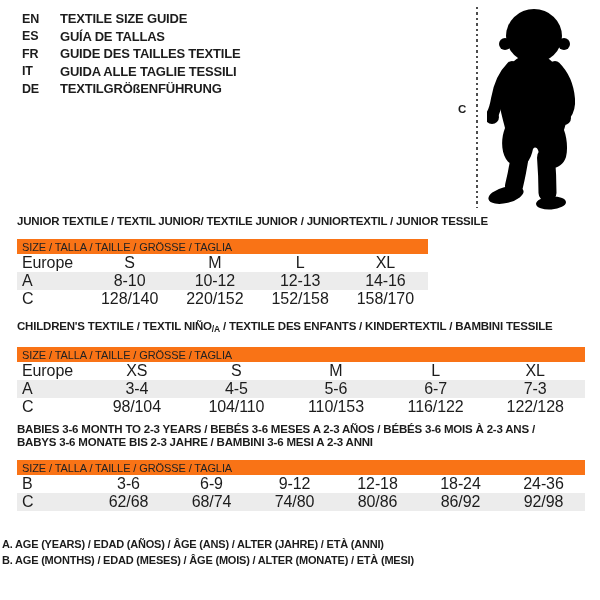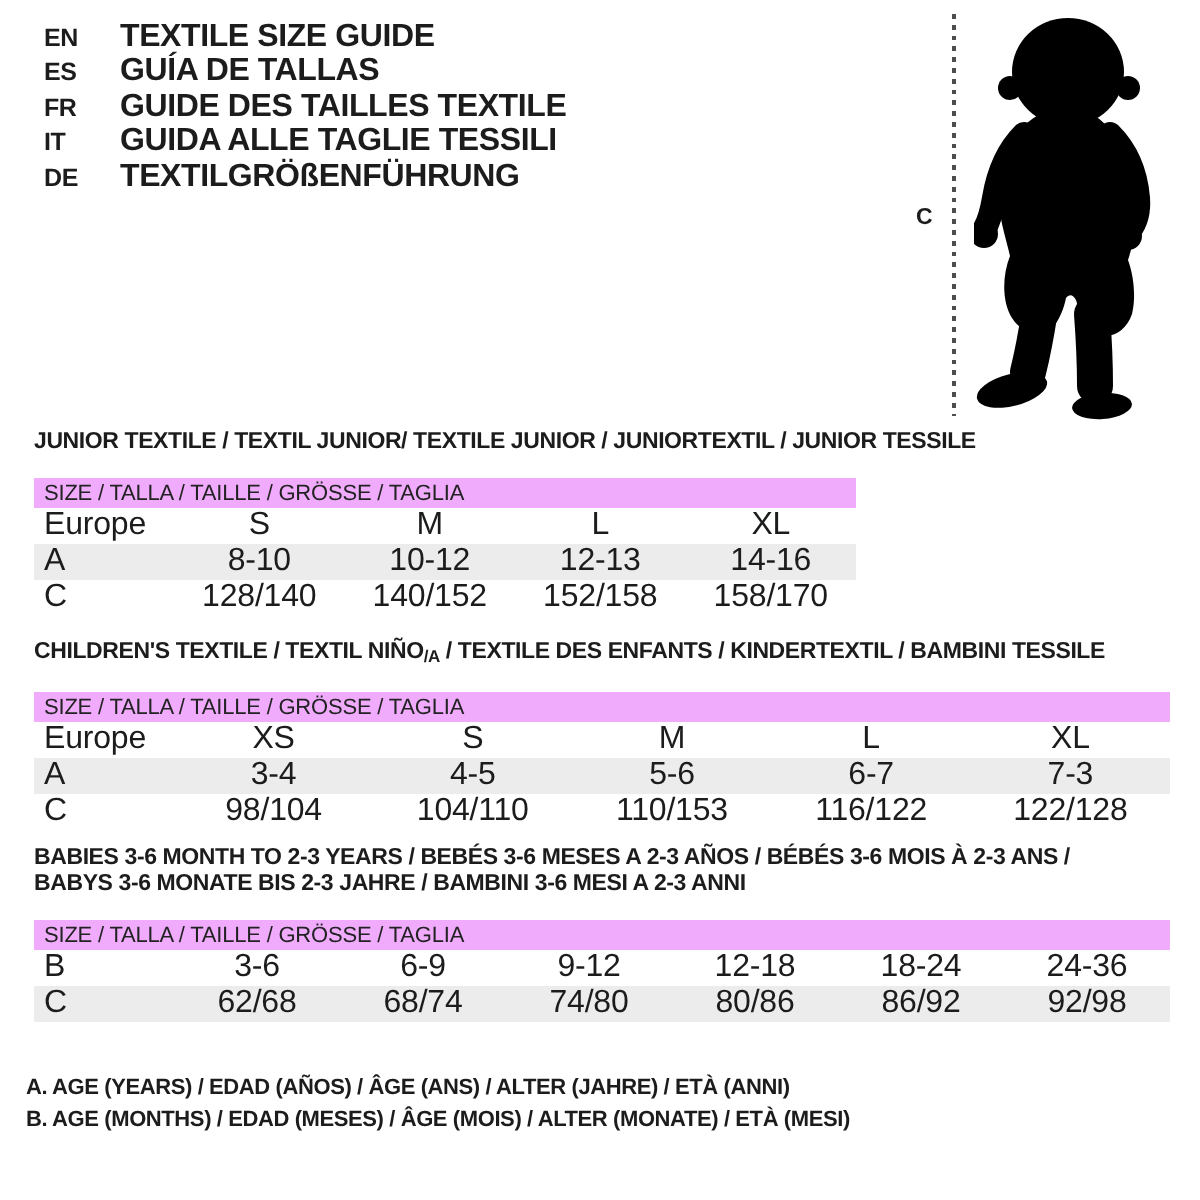--- a/index.html
+++ b/index.html
@@ -10,56 +10,56 @@
     background: #ffffff;
     font-family: "Liberation Sans", sans-serif;
     color: #1c1c1c;
     overflow: hidden;
   }
 
   
   .lang-block { position: absolute; left: 22px; top: 10px; }
   .lang-row { display: flex; height: 17.5px; align-items: center; }
   .lang-code { width: 38px; font-size: 12.5px; font-weight: 700; letter-spacing: -0.2px; }
-  .lang-title { font-size: 16px; font-weight: 700; letter-spacing: -0.2px; white-space: nowrap; }
+  .lang-title { font-size: 13px; font-weight: 700; letter-spacing: -0.2px; white-space: nowrap; }
 
   
   .figure { position: absolute; left: 450px; top: 0; width: 140px; height: 220px; }
   .figure-label { position: absolute; left: 8px; top: 103px; font-size: 11.5px; font-weight: 700; }
   .dotted-line {
     position: absolute; left: 26px; top: 7px;
     width: 2px; height: 201px;
     background: repeating-linear-gradient(to bottom, #4d4d4d 0 2.4px, transparent 2.4px 5.4px);
   }
   .baby-svg { position: absolute; left: 37px; top: 7px; }
 
   
   .sec { position: absolute; left: 17px; }
   .sec-heading { font-size: 11.5px; font-weight: 700; letter-spacing: -0.2px; line-height: 13px; margin-bottom: 11px; white-space: nowrap; }
   .hsub { font-size: 8.5px; vertical-align: -2px; }
   .size-table { border-collapse: collapse; table-layout: fixed; width: 100%; }
   .size-table th.size-bar {
-    background: #f0abfc; color: #222222;
+    background: #f97316; color: #222222;
     font-size: 11px; font-weight: 400; text-align: left;
     height: 15px; padding: 0 4px 0 5px; letter-spacing: -0.1px;
   }
   .size-table td {
     font-size: 16px; font-weight: 400; text-align: center;
     height: 16px; padding: 0; letter-spacing: -0.1px;
   }
   .size-table td.row-label { text-align: left; padding-left: 5px; }
   .size-table col.label-col { width: 70px; }
   .size-table tbody tr.shaded { background: #ececec; }
 
   .sec-junior   { top: 215px; width: 411px; }
   .sec-children { top: 320px; width: 568px; }
   .sec-babies   { top: 423px; width: 568px; }
 
   
-  .notes { position: absolute; left: 13px; top: 537px; }
+  .notes { position: absolute; left: 2px; top: 537px; }
   .note-line { font-size: 11px; font-weight: 700; line-height: 15.5px; letter-spacing: -0.2px; white-space: nowrap; }
 </style>
 </head>
 <body>
 
 <div class="page">
 
   <header class="lang-block">
     <div class="lang-row">
       <span class="lang-code">EN</span>
@@ -147,21 +147,21 @@
         <tr class="shaded">
           <td class="row-label">A</td>
           <td>8-10</td>
           <td>10-12</td>
           <td>12-13</td>
           <td>14-16</td>
         </tr>
         <tr>
           <td class="row-label">C</td>
           <td>128/140</td>
-          <td>140/152</td>
+          <td>220/152</td>
           <td>152/158</td>
           <td>158/170</td>
         </tr>
       </tbody>
     </table>
   </section>
 
   <section class="sec sec-children">
     <h2 class="sec-heading"><span>CHILDREN'S TEXTILE / TEXTIL NIÑO</span><span class="hsub">/A</span><span> / TEXTILE DES ENFANTS / KINDERTEXTIL / BAMBINI TESSILE</span></h2>
     <table class="size-table">

